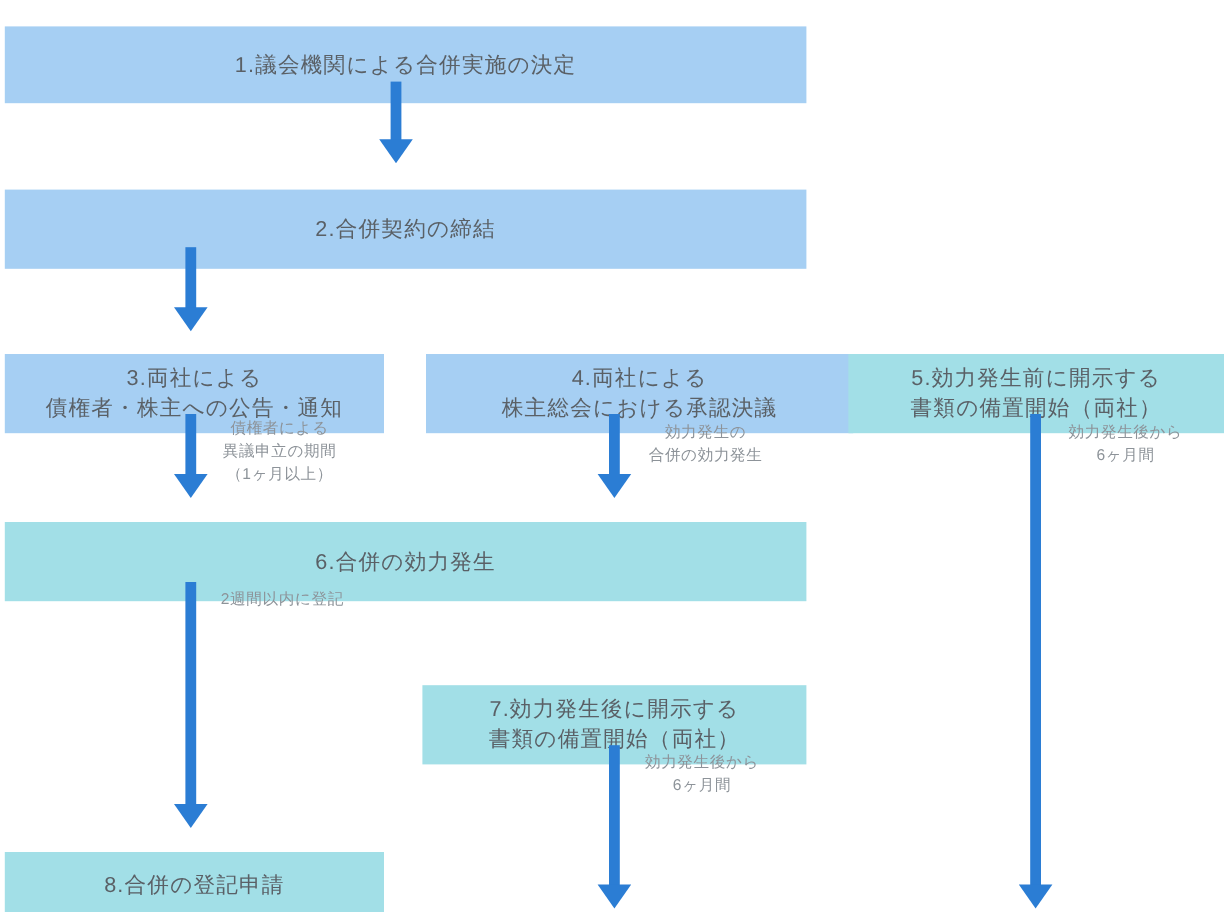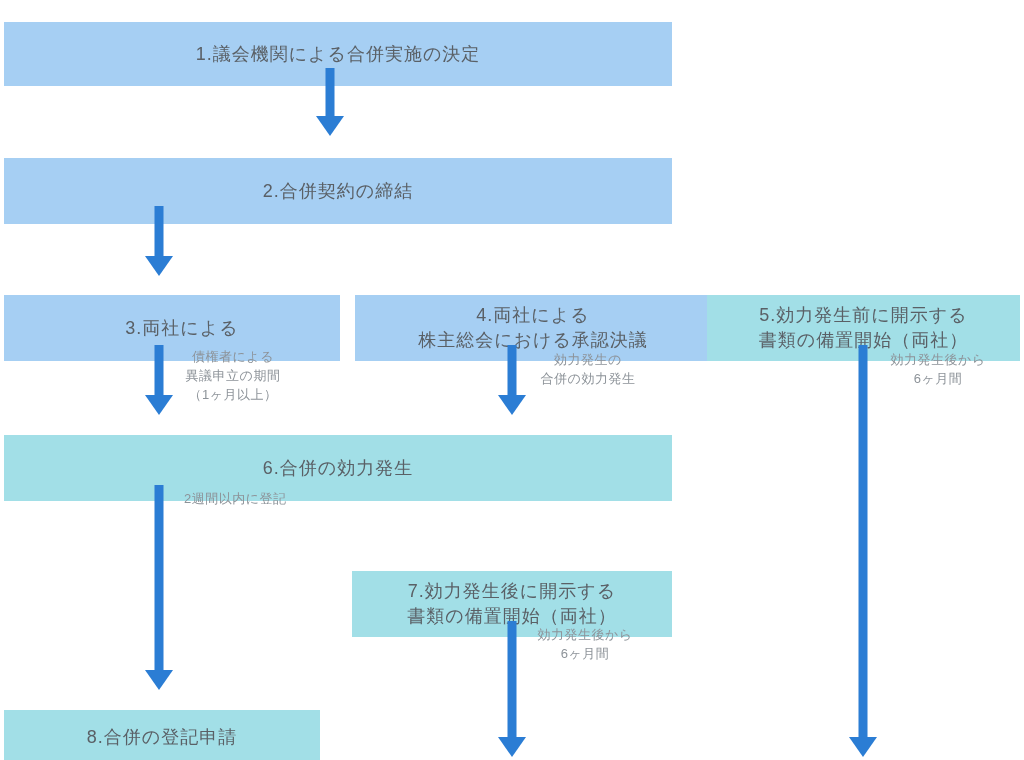--- a/index.html
+++ b/index.html
@@ -47,22 +47,23 @@
 
   <div class="box blue" style="left:4px;top:140px;width:668px;height:66px;">
     <span>2.合併契約の締結</span>
   </div>
 
   <div class="arrow" style="left:144px;top:206px;height:70px;">
     <div class="shaft"></div>
     <div class="head"></div>
   </div>
 
-  <div class="box blue" style="left:4px;top:277px;width:316px;height:66px;padding-left:20px;">
+  <div class="box blue" style="left:4px;top:277px;width:316px;height:66px;">
     <span>3.両社による</span>
+    <span>債権者・株主への公告・通知</span>
   </div>
 
   <div class="box blue" style="left:355px;top:277px;width:356px;height:66px;">
     <span>4.両社による</span>
     <span>株主総会における承認決議</span>
   </div>
 
   <div class="box teal" style="left:707px;top:277px;width:313px;height:66px;">
     <span>5.効力発生前に開示する</span>
     <span>書類の備置開始（両社）</span>

